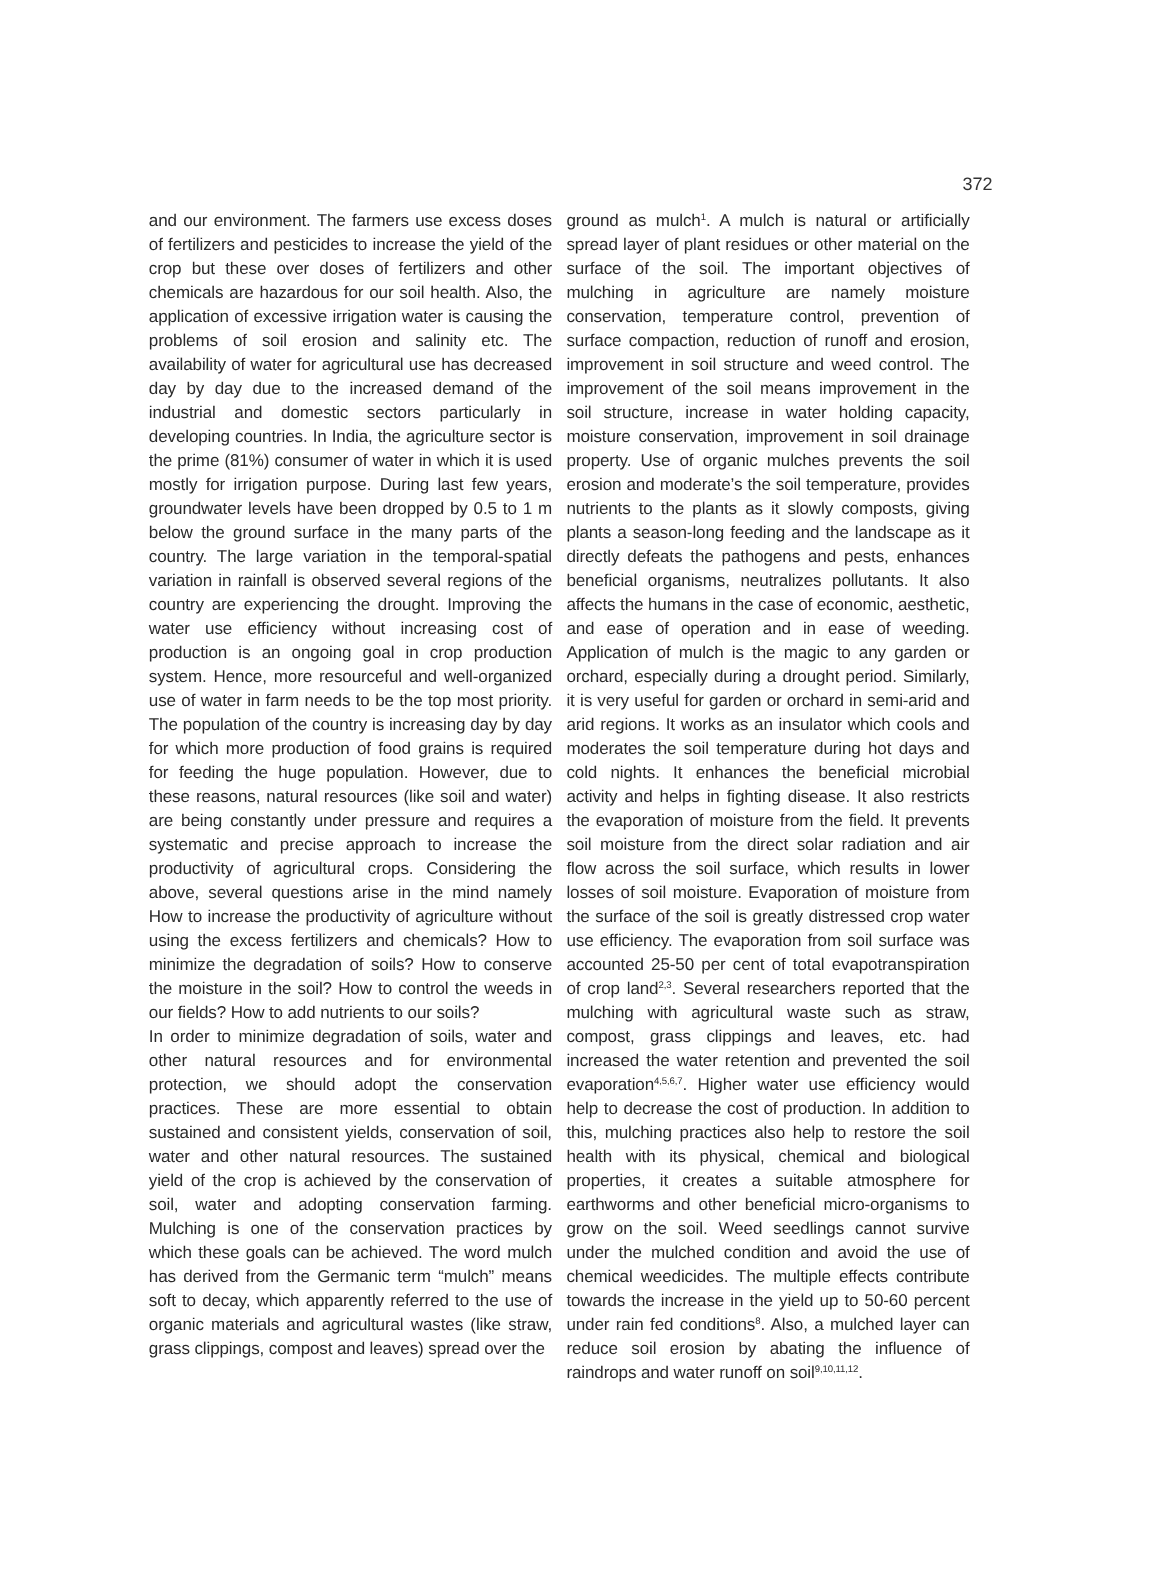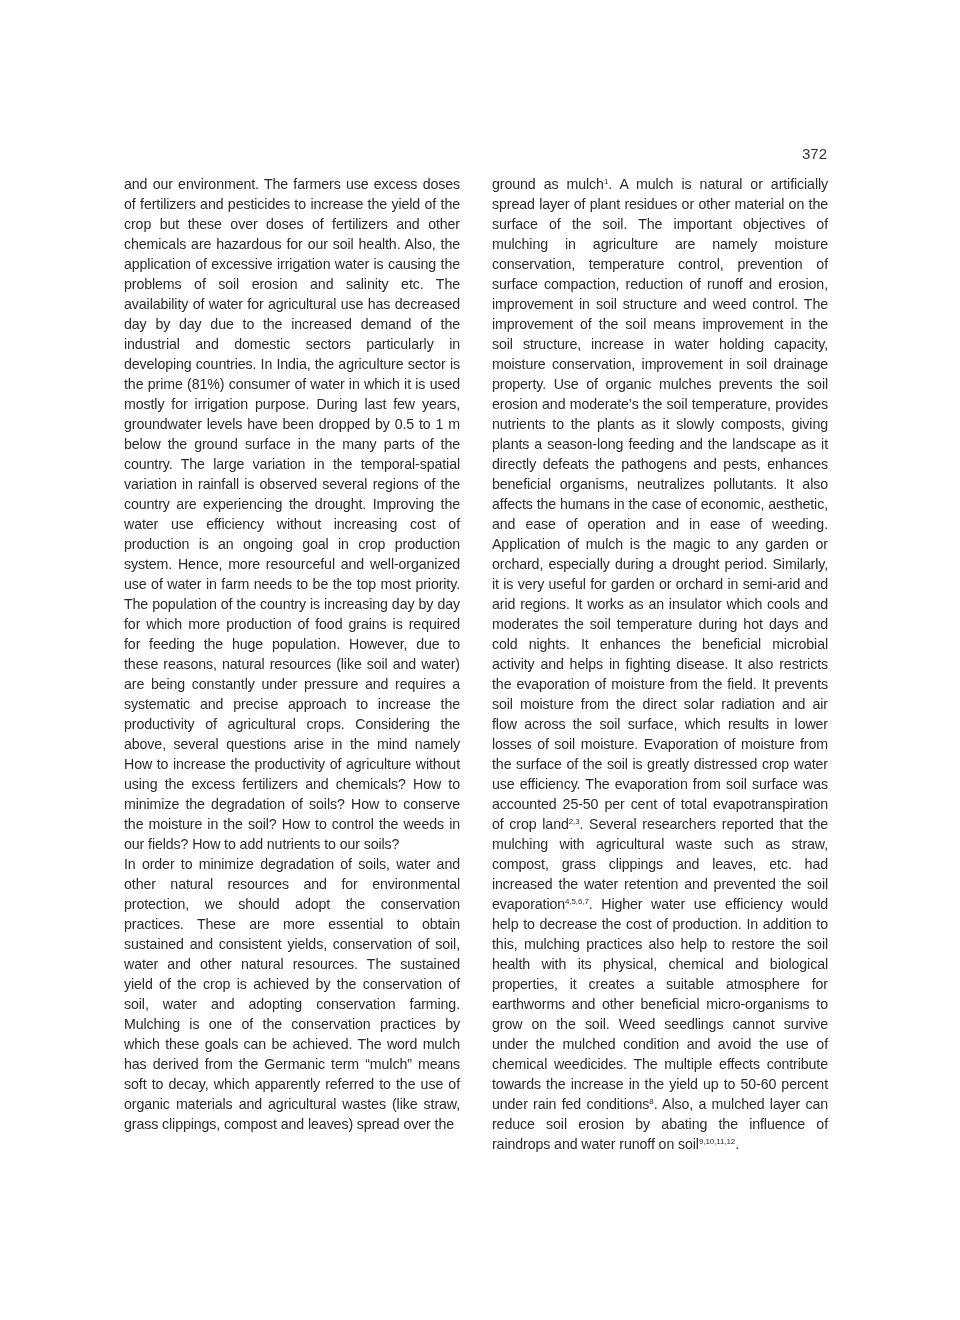--- a/index.html
+++ b/index.html
@@ -7,21 +7,21 @@
          font-family: "Liberation Sans", sans-serif; color: #2a2a2a; }
   .header { position: absolute; top: 129px; left: 0; width: 960px; height: 22px;
             font-size: 15px; color: #333; }
   .header .citation { position: absolute; left: 286px; top: 0; white-space: nowrap; }
   .header .pageno { position: absolute; left: 802px; top: 0; margin-top: 16px; }
   .header i { font-style: italic; }
   .header b { font-weight: bold; }
   .col { position: absolute; top: 174px; width: 336px; font-size: 14.2px;
          line-height: 20px; text-align: justify; letter-spacing: -0.1px; }
   .col.left { left: 124px; }
-  .col.right { left: 492px; }
+  .col.right { left: 472px; }
   .col p { margin: 0; }
   .col p + p { }
   sup { font-size: 8px; line-height: 0; vertical-align: 5px; }
 </style>
 </head>
 <body>
 
 <div class="header">
   <span class="pageno">372</span>
 </div>

